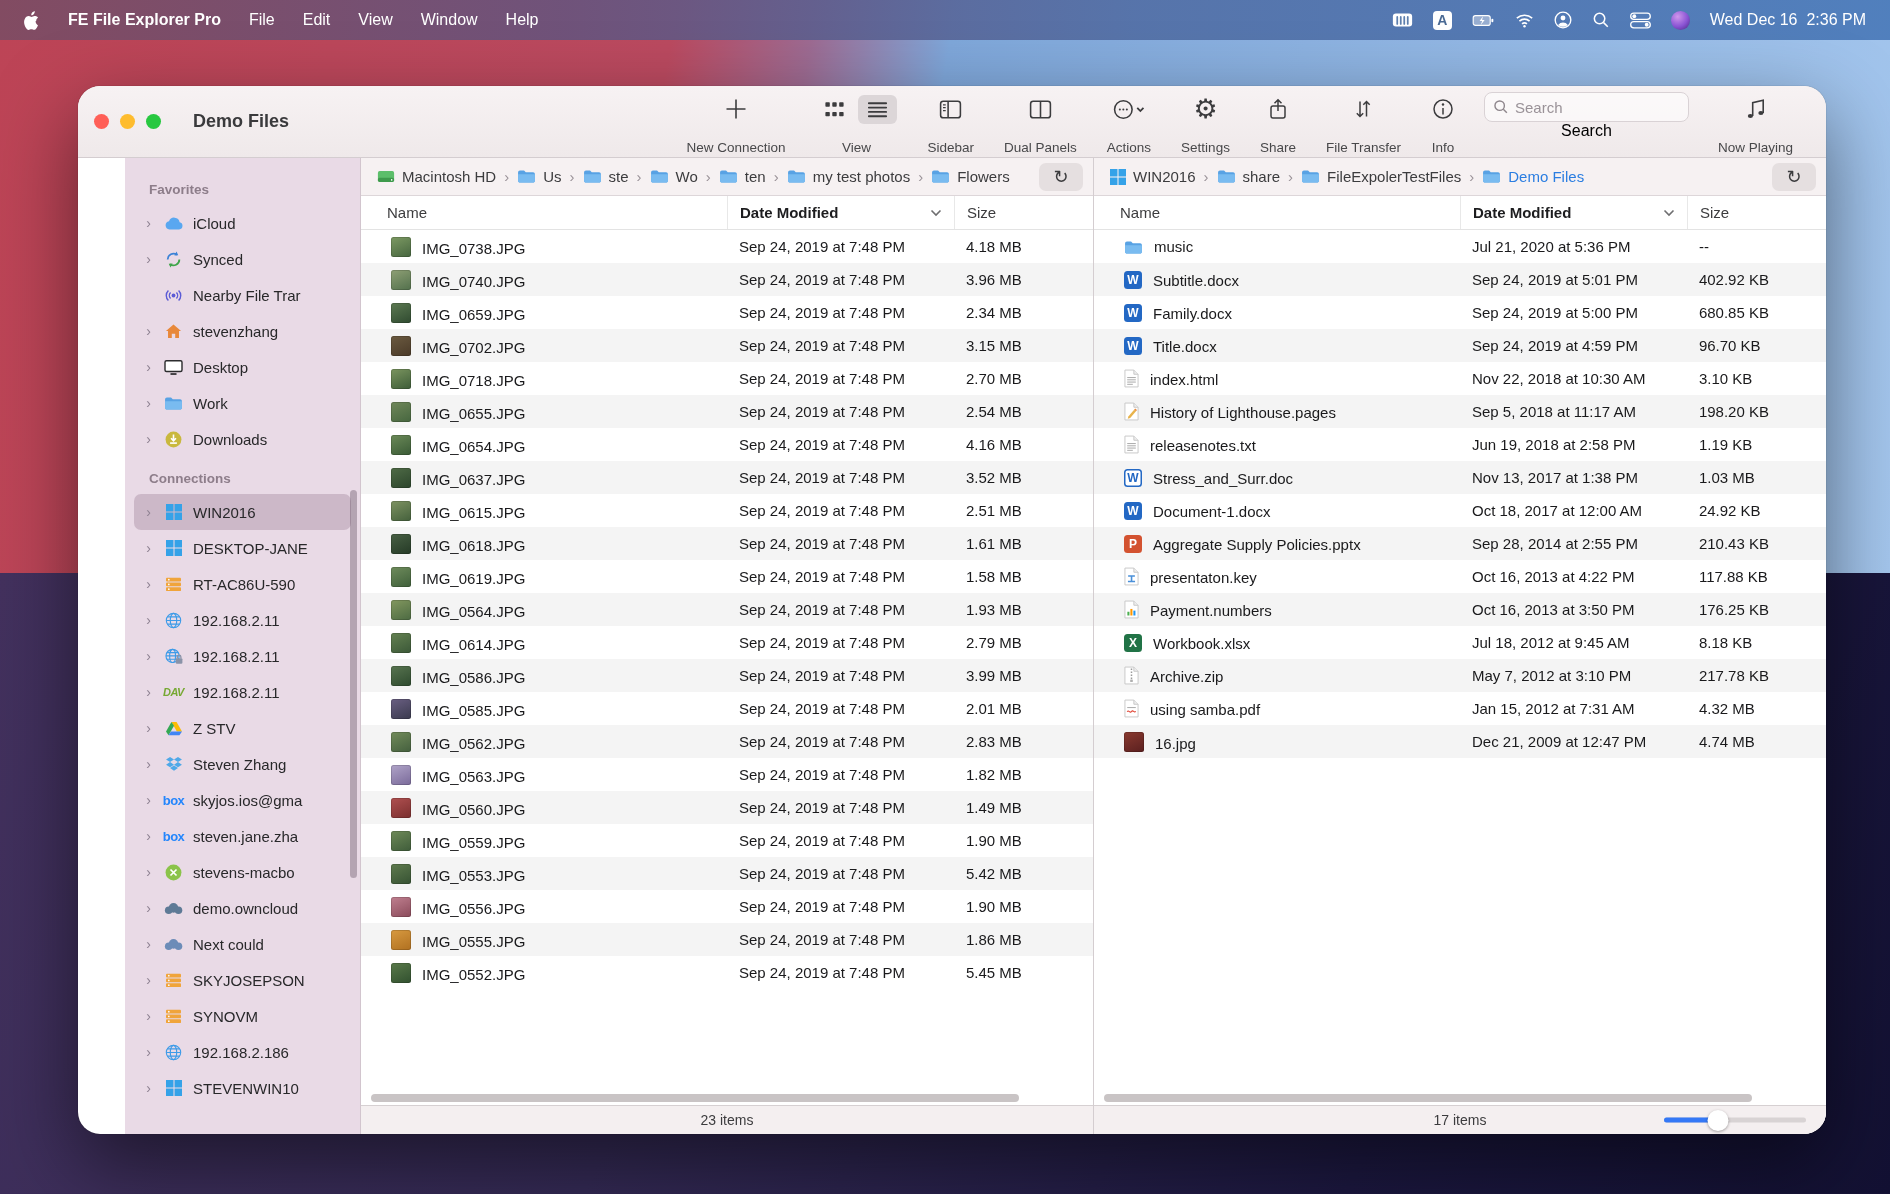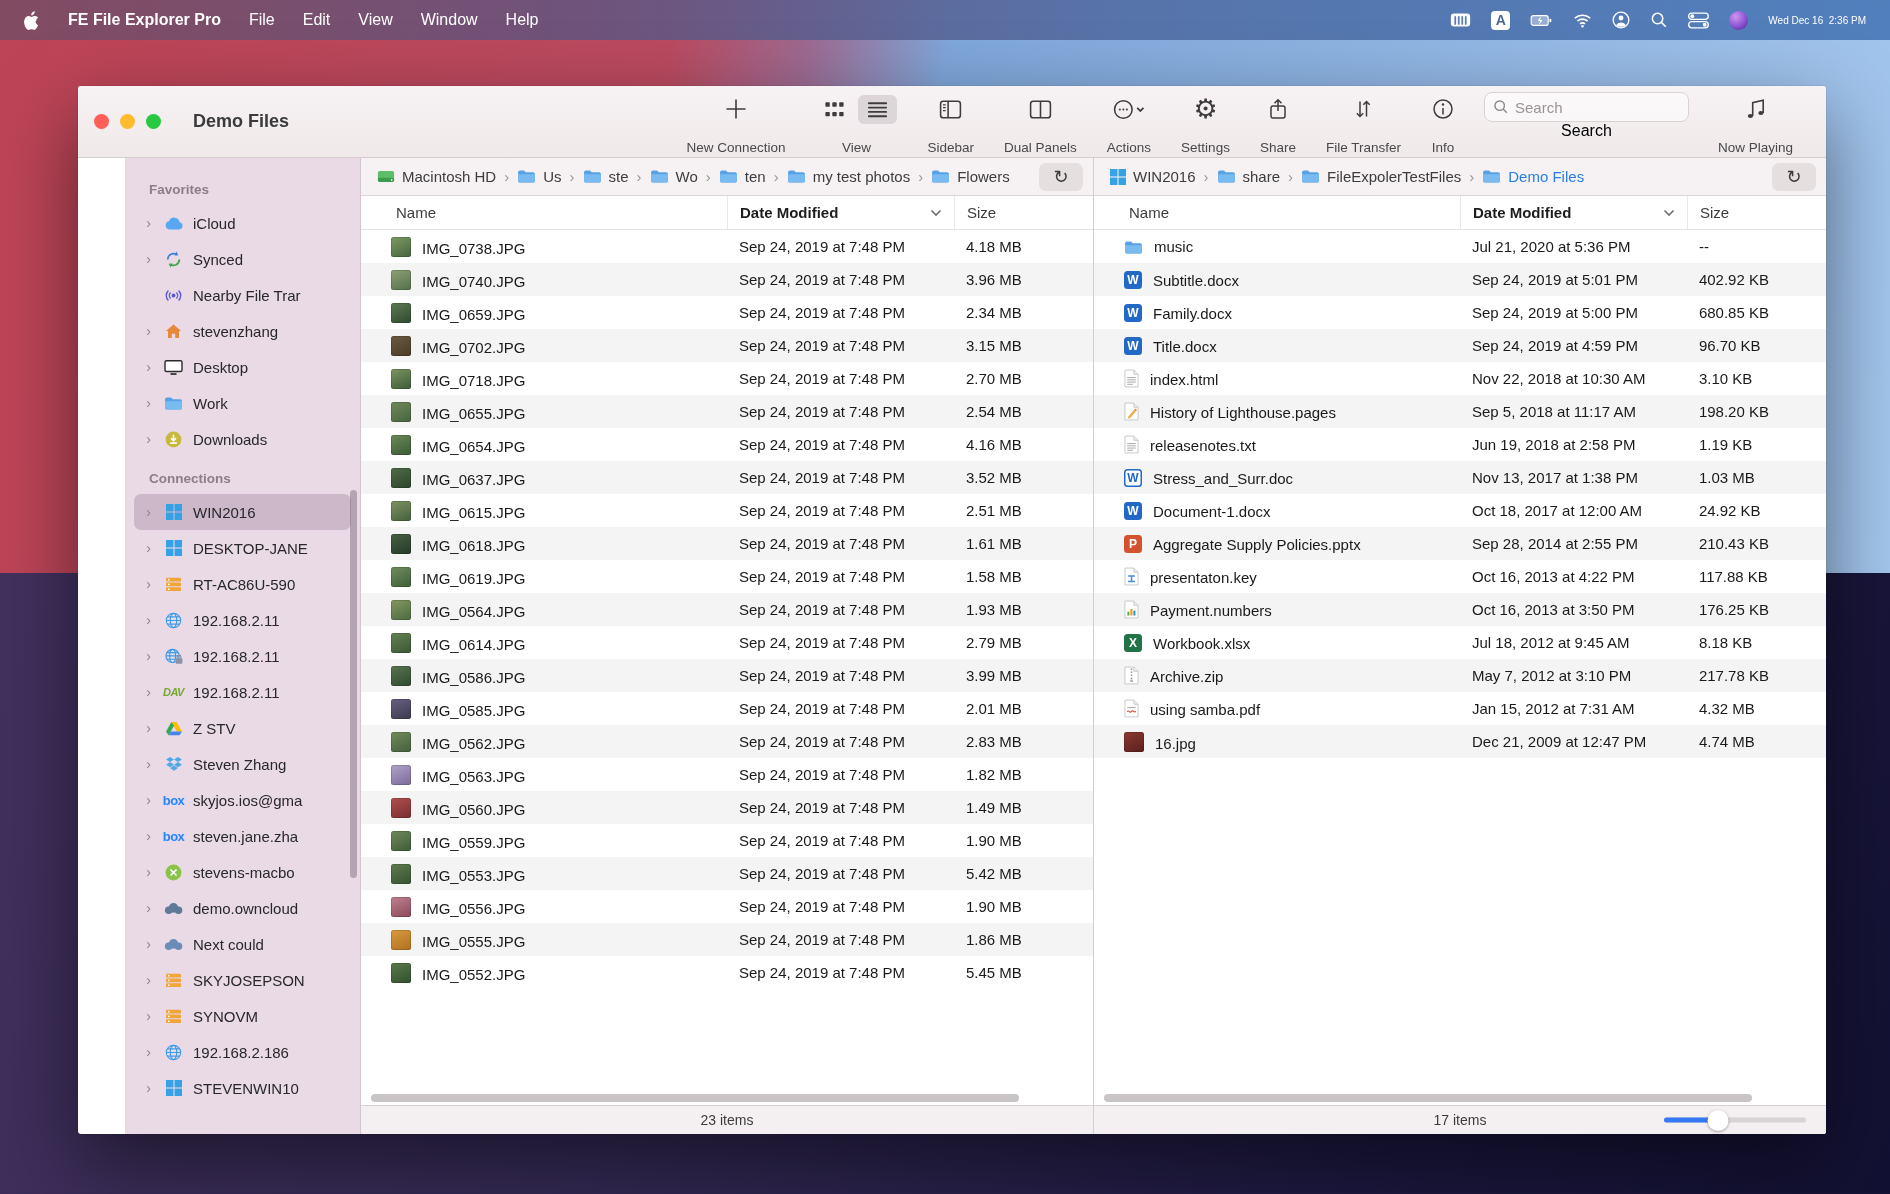--- a/index.html
+++ b/index.html
@@ -16,24 +16,24 @@
     background:linear-gradient(90deg, rgba(125,76,99,.92), rgba(101,84,126,.88) 30%, rgba(80,108,163,.88) 60%, rgba(72,120,184,.9)); }
   .menubar .left { display:flex; align-items:center; gap:28px; }
   .app-name { font-weight:700; }
   .menu-item { cursor:default; }
   .menubar .right { margin-left:auto; display:flex; align-items:center; gap:20px; }
   .msi { display:flex; align-items:center; }
   .a-badge { width:19px; height:19px; background:#fff; border-radius:4px; color:#4a6a94; font-weight:700;
     font-size:14px; display:flex; align-items:center; justify-content:center; }
   .orb { width:19px; height:19px; border-radius:50%;
     background:radial-gradient(circle at 35% 30%, #cf97ec, #8a54d4 55%, #46277e); }
-  .clock { font-size:10px; white-space:pre; }
+  .clock { font-size:16px; white-space:pre; }
 
   
-  .window { position:absolute; left:78px; top:86px; width:1748px; height:1048px; border-radius:3px;
+  .window { position:absolute; left:78px; top:86px; width:1748px; height:1048px; border-radius:22px;
     background:#fff; overflow:hidden; display:flex; flex-direction:column;
     box-shadow:0 30px 80px rgba(0,0,0,.5), 0 0 1px rgba(0,0,0,.5); }
 
   .titlebar { height:72px; flex:0 0 72px; background:linear-gradient(#f7f2f3,#efe9ea);
     border-bottom:1px solid #d4cdd0; display:flex; align-items:center; padding:0 18px 0 16px; }
   .traffic { display:flex; gap:11px; }
   .light { width:15px; height:15px; border-radius:50%; }
   .light.red{ background:#ff5f57; } .light.yellow{ background:#febc2e; } .light.green{ background:#28c840; }
   .win-title { font-size:18px; font-weight:700; color:#3a3a3c; margin-left:32px; }
 
@@ -78,21 +78,21 @@
     display:flex; align-items:center; padding:0 10px 0 16px; font-size:15px; color:#3c3c3e;
     gap:7px; overflow:hidden; white-space:nowrap; }
   .crumb { display:flex; align-items:center; gap:7px; }
   .crumb-sep { color:#9a9298; font-size:15px; padding:0 1px; }
   .crumb-label.current { color:#2a7de1; }
   .refresh-btn { margin-left:auto; min-width:44px; height:28px; border-radius:7px; background:#e5dfe0;
     display:flex; align-items:center; justify-content:center; font-size:18px; color:#3c3c3e; cursor:default; }
 
   .cols { height:34px; flex:0 0 34px; display:flex; align-items:center; font-size:15px; color:#3c3c3e;
     border-bottom:1px solid #e3e3e3; background:#fff; }
-  .col-name { flex:0 0 50%; padding-left:35px; }
+  .col-name { flex:0 0 50%; padding-left:26px; }
   .col-date { flex:0 0 31%; font-weight:700; color:#1d1d1f; border-left:1px solid #e8e8e8;
     padding-left:12px; display:flex; align-items:center; align-self:stretch; }
   .col-size { flex:1; border-left:1px solid #e8e8e8; padding-left:12px; display:flex; align-items:center; align-self:stretch; }
   .sort-chev { margin-left:auto; margin-right:12px; display:flex; }
 
   .rowswrap { flex:1; overflow:hidden; }
   .file-row { display:flex; align-items:center; height:33px; font-size:15px; color:#1a1a1c; }
   .file-row:nth-child(even) { background:#f4f4f4; }
   .cell-name { flex:0 0 50%; display:flex; align-items:flex-end; gap:11px; padding-left:30px;
     overflow:hidden; white-space:nowrap; }

